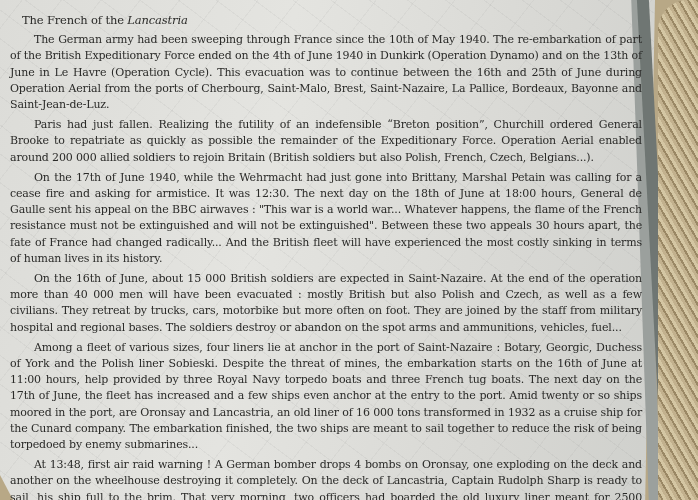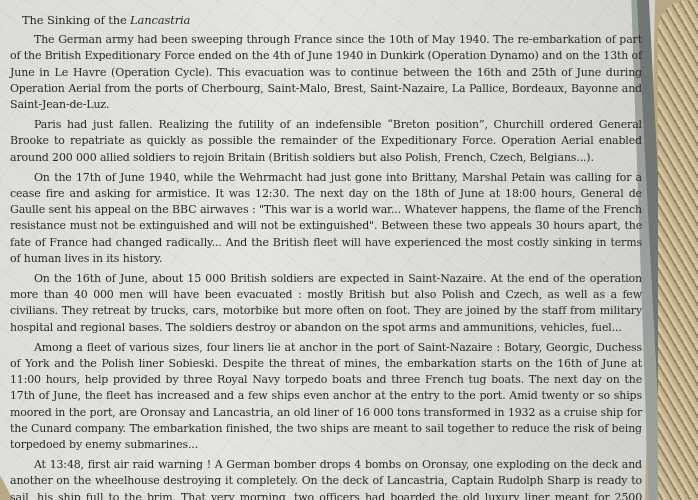--- a/index.html
+++ b/index.html
@@ -41,20 +41,20 @@
   </style>
 </head>
 <body>
 
 <div class="plaque"></div>
 <div class="edge edge-light"></div>
 <div class="edge edge-dark"></div>
 <div class="stone"></div>
 
 <div class="text">
-  <div class="title"><span>The Sinking of the </span><i>Lancastria</i></div>
+  <div class="title"><span>The French of the </span><i>Lancastria</i></div>
   <p>The German army had been sweeping through France since the 10th of May 1940. The re-embarkation of part of the British Expeditionary Force ended on the 4th of June 1940 in Dunkirk (Operation Dynamo) and on the 13th of June in Le Havre (Operation Cycle). This evacuation was to continue between the 16th and 25th of June during Operation Aerial from the ports of Cherbourg, Saint-Malo, Brest, Saint-Nazaire, La Pallice, Bordeaux, Bayonne and Saint-Jean-de-Luz.</p>
   <p>Paris had just fallen. Realizing the futility of an indefensible “Breton position”, Churchill ordered General Brooke to repatriate as quickly as possible the remainder of the Expeditionary Force. Operation Aerial enabled around 200 000 allied soldiers to rejoin Britain (British soldiers but also Polish, French, Czech, Belgians...).</p>
   <p>On the 17th of June 1940, while the Wehrmacht had just gone into Brittany, Marshal Petain was calling for a cease fire and asking for armistice. It was 12:30. The next day on the 18th of June at 18:00 hours, General de Gaulle sent his appeal on the BBC airwaves : "This war is a world war... Whatever happens, the flame of the French resistance must not be extinguished and will not be extinguished". Between these two appeals 30 hours apart, the fate of France had changed radically... And the British fleet will have experienced the most costly sinking in terms of human lives in its history.</p>
   <p>On the 16th of June, about 15 000 British soldiers are expected in Saint-Nazaire. At the end of the operation more than 40 000 men will have been evacuated : mostly British but also Polish and Czech, as well as a few civilians. They retreat by trucks, cars, motorbike but more often on foot. They are joined by the staff from military hospital and regional bases. The soldiers destroy or abandon on the spot arms and ammunitions, vehicles, fuel...</p>
   <p>Among a fleet of various sizes, four liners lie at anchor in the port of Saint-Nazaire : Botary, Georgic, Duchess of York and the Polish liner Sobieski. Despite the threat of mines, the embarkation starts on the 16th of June at 11:00 hours, help provided by three Royal Navy torpedo boats and three French tug boats. The next day on the 17th of June, the fleet has increased and a few ships even anchor at the entry to the port. Amid twenty or so ships moored in the port, are Oronsay and Lancastria, an old liner of 16 000 tons transformed in 1932 as a cruise ship for the Cunard company. The embarkation finished, the two ships are meant to sail together to reduce the risk of being torpedoed by enemy submarines...</p>
   <p>At 13:48, first air raid warning ! A German bomber drops 4 bombs on Oronsay, one exploding on the deck and another on the wheelhouse destroying it completely. On the deck of Lancastria, Captain Rudolph Sharp is ready to sail, his ship full to the brim. That very morning, two officers had boarded the old luxury liner meant for 2500 passengers to ask the captain to embark as many soldiers as possible... Suddenly, at 15:48, three Junkers 88A from the squadron II./KG30 of the 4. Fiegerkorps from Chievres base in Belgium, swoop down on the fleet ; their pilots specially trained to attack evacuation ships of the Expeditionary Force.</p>
 </div>
 
 </body></html>

